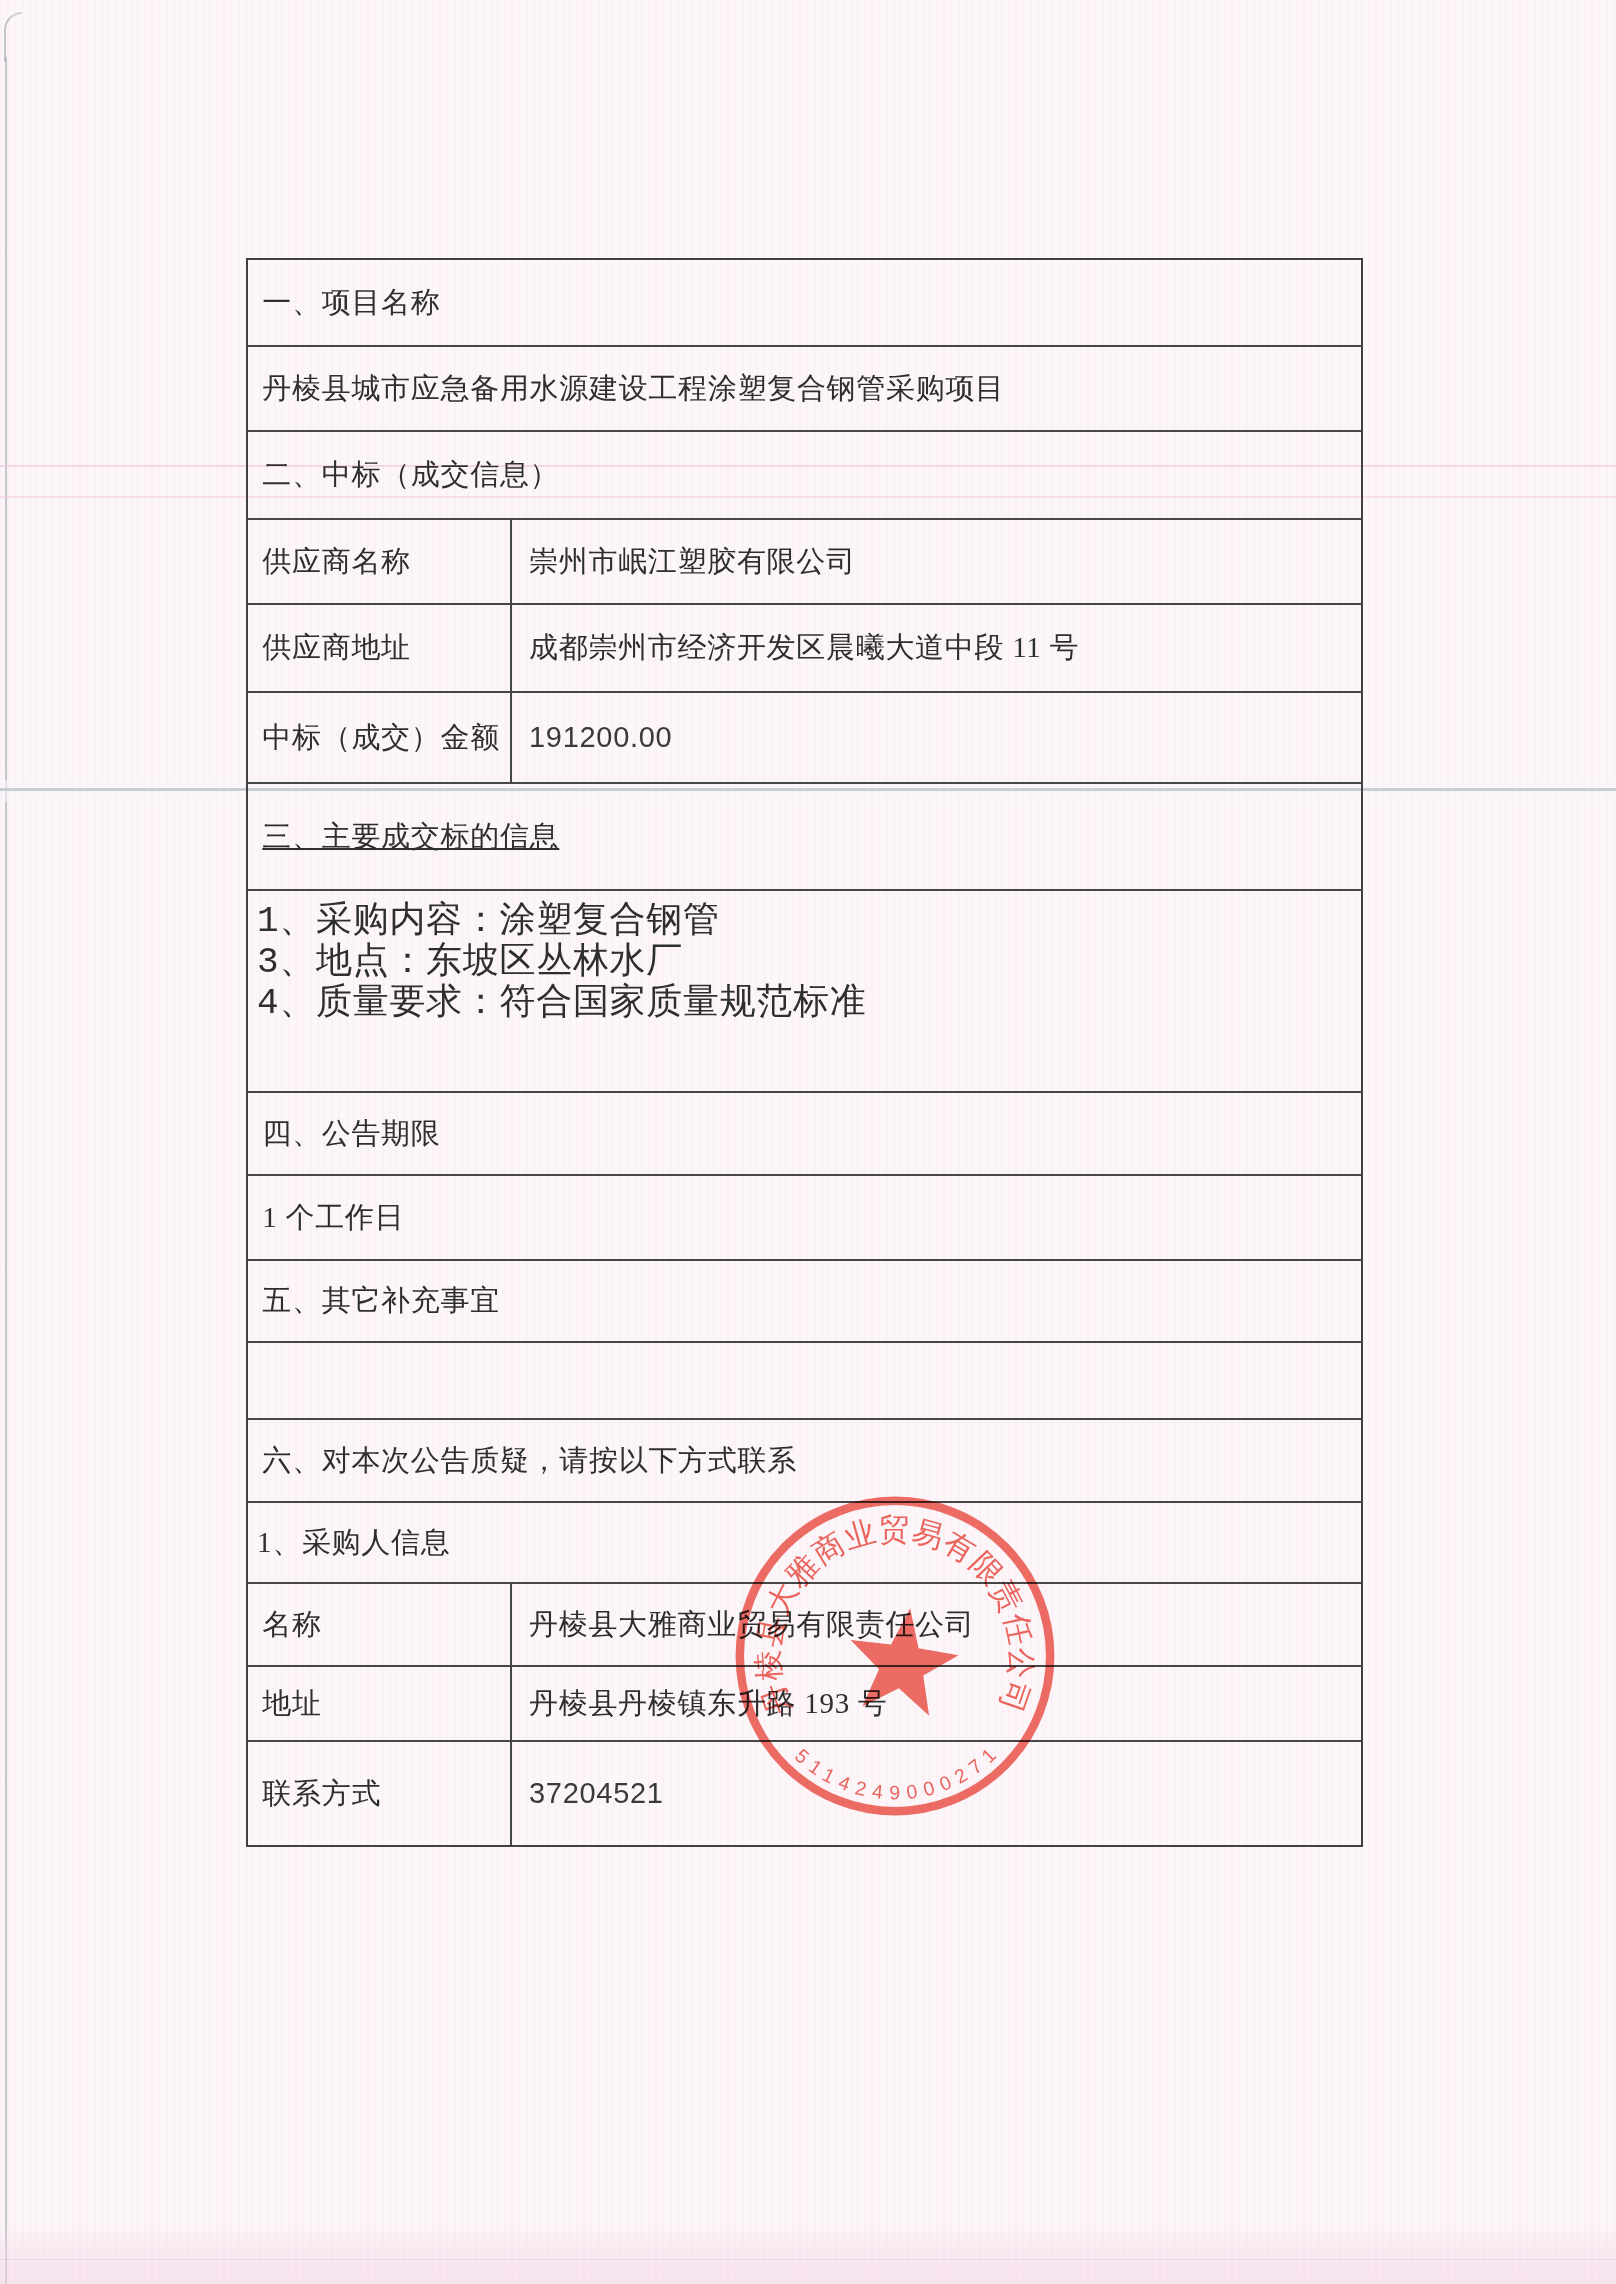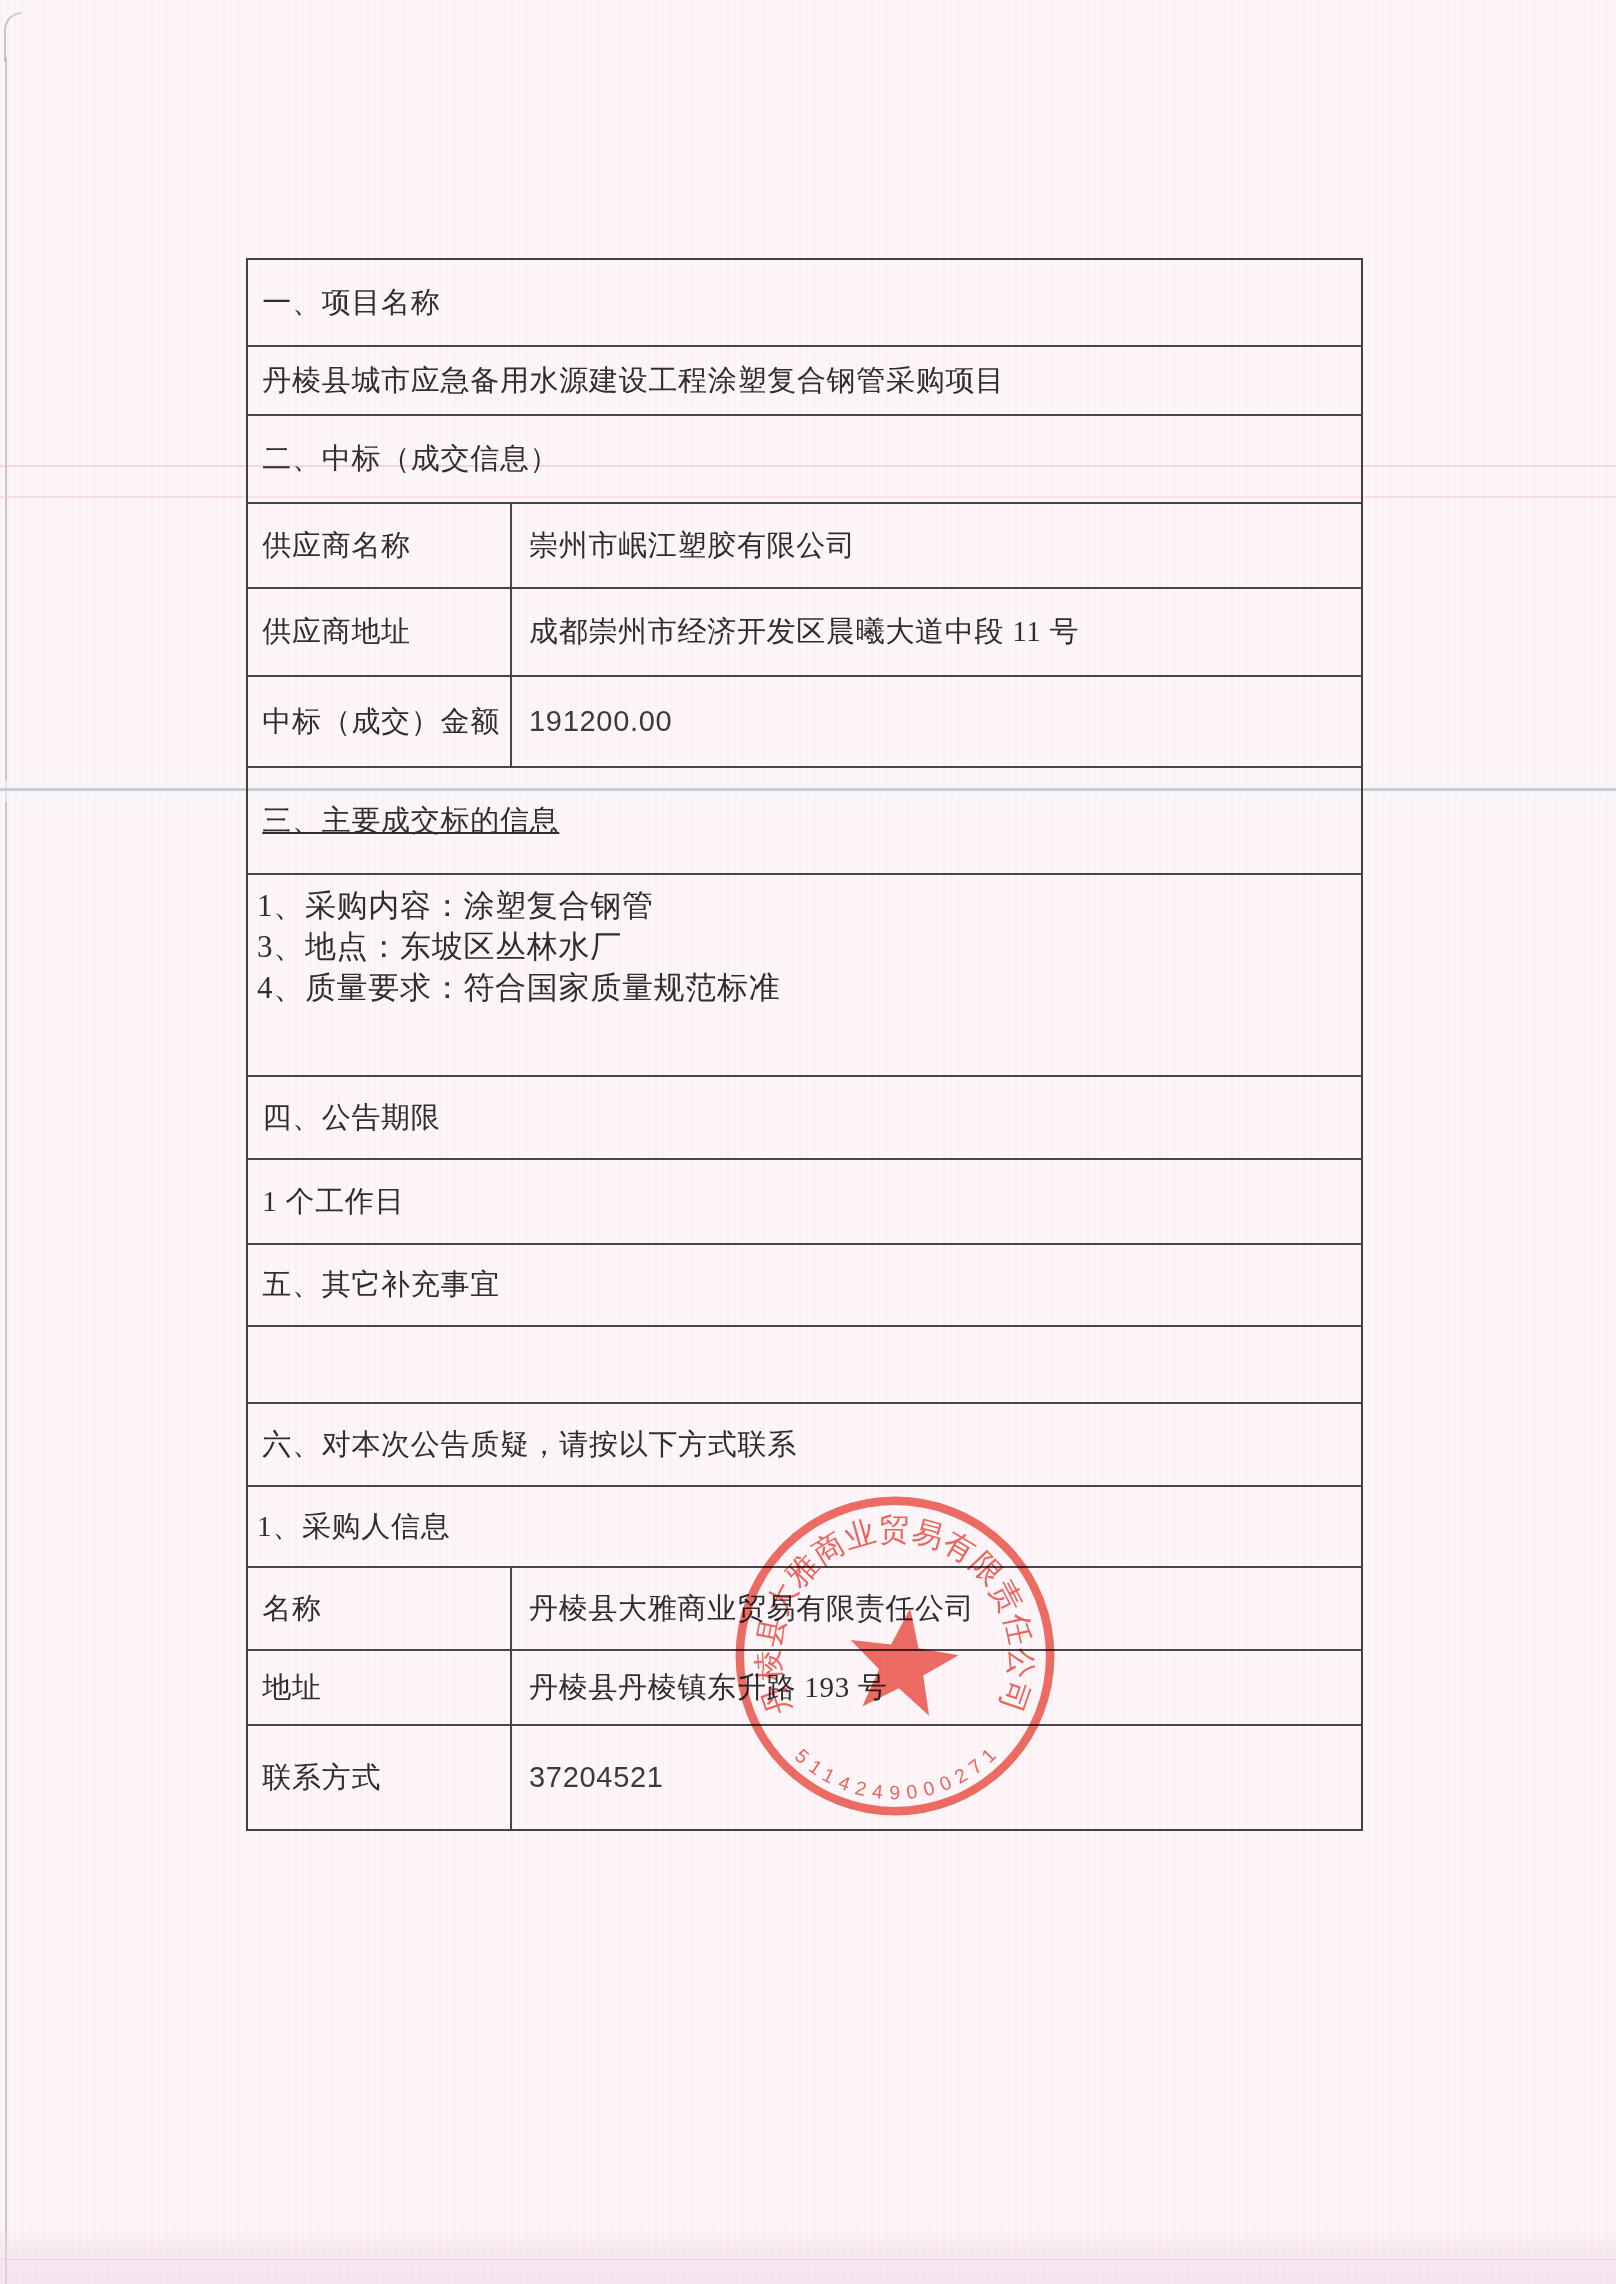--- a/index.html
+++ b/index.html
@@ -43,29 +43,29 @@
   .row:last-child { border-bottom:none; }
   .cell-full { flex:1; padding-left:14.3px; font-size:29px; letter-spacing:0.7px; }
   .cell-label {
     width:264px; min-width:264px; align-self:stretch;
     display:flex; align-items:center; padding-left:14.3px;
     border-right:2px solid #464646; font-size:29px; letter-spacing:0.7px;
   }
   .cell-value { flex:1; padding-left:17px; font-size:29px; letter-spacing:0.7px; }
   .num { font-family:"Liberation Sans","DejaVu Sans",sans-serif; letter-spacing:0.7px; color:#3a3a3a; }
 
-  .h0{height:87px;} .h1{height:69px;} .h2{height:88px;} .h3{height:85px;}
+  .h0{height:87px;} .h1{height:85px;} .h2{height:88px;} .h3{height:85px;}
   .h4{height:88px;} .h5{height:91px;} .h6{height:107px;text-decoration:underline;} .h7{height:202px;}
   .h8{height:83px;} .h9{height:85px;} .h10{height:82px;} .h11{height:77px;}
   .h12{height:83px;} .h13{height:81px;} .h14{height:83px;} .h15{height:75px;}
   .h16{height:103px;}
 
   .row.list { align-items:flex-start; }
   .list-cell { flex:1; padding:10.4px 0 0 9px; }
-  .list-cell div { font-size:31px; line-height:41px; letter-spacing:0.7px; }
+  .list-cell div { font-size:36px; line-height:41px; letter-spacing:0.7px;font-family:Liberation Mono, monospace; }
   .indent-sm { padding-left:9px; }
 
   
   .seal {
     position:absolute; left:732px; top:1493px; width:326px; height:326px;
     mix-blend-mode:multiply; opacity:.9;
   }
 </style>
 </head>
 <body>

